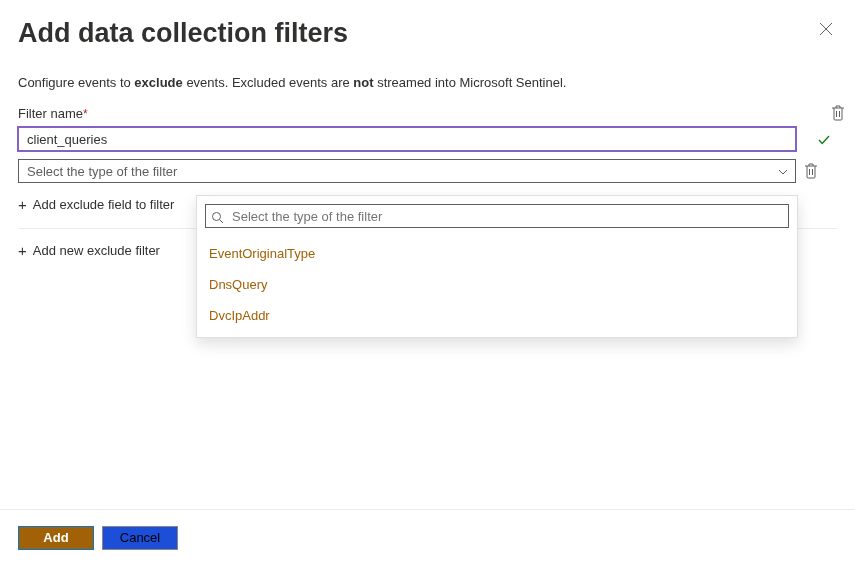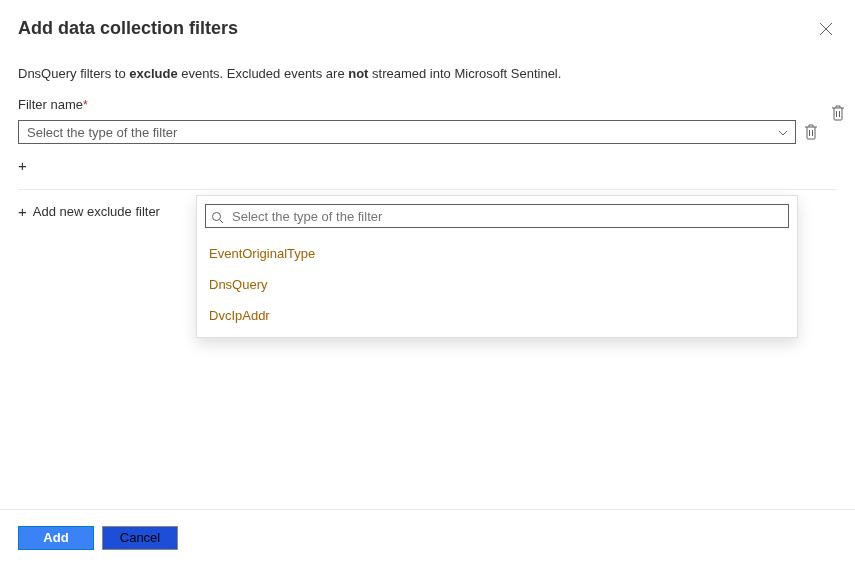--- a/index.html
+++ b/index.html
@@ -7,21 +7,21 @@
       font-family: "Segoe UI", -apple-system, BlinkMacSystemFont, sans-serif;
       font-size: 13px;
       color: #323130;
       width: 855px;
       height: 565px;
       position: relative;
       background: #fff;
     }
     .panel { padding: 18px 18px 0 18px; height: calc(100% - 65px); overflow: visible; }
     .header { display: flex; justify-content: space-between; align-items: flex-start; }
-    .header h1 { font-size: 18px; font-weight: 600; color: #323130; }
+    .header h1 { font-size: 27px; font-weight: 600; color: #323130; }
     .close-btn { cursor: pointer; padding: 4px; color: #605e5c; }
     .close-btn svg { display: block; }
     .description { margin-top: 26px; font-size: 13px; color: #323130; }
     .description b { font-weight: 700; }
     .label-row { margin-top: 16px; display: flex; align-items: center; gap: 0; }
     .label-row .req { color: #a4262c; font-size: 12px; }
     .delete-top { position: absolute; right: 10px; top: 104px; color: #605e5c; cursor: pointer; }
     .field-wrap { position: relative; margin-top: 6px; }
     .text-input {
       width: 778px;
@@ -108,74 +108,83 @@
       height: 24px;
       min-width: 76px;
       padding: 0 16px;
       font-size: 13px;
       font-family: inherit;
       border: 1px solid #8a8886;
       background: #1d4ed8;
       cursor: pointer;
     }
     .btn.primary {
-      background: #3b82f6;
+      background: #a16207;
       border-color: #0078d4;
       color: #fff;
       font-weight: 600;
     }
     svg { display: inline-block; vertical-align: middle; }
   </style>
 </head>
 <body>
 
 <div class="panel">
   <div class="header">
     <h1>Add data collection filters</h1>
     <span class="close-btn">
       <svg width="14" height="14" viewBox="0 0 14 14">
           <path d="M1 1 L13 13 M13 1 L1 13" stroke="currentColor" stroke-width="1"></path>
         </svg>
     </span>
   </div>
 
   <p class="description">
-    <span>DnsQuery filters to </span><b>exclude</b><span> events. Excluded events are </span><b>not</b><span> streamed into Microsoft Sentinel.</span>
+    <span>Configure events to </span><b>exclude</b><span> events. Excluded events are </span><b>not</b><span> streamed into Microsoft Sentinel.</span>
   </p>
 
   <span class="delete-top">
     <svg width="14" height="16" viewBox="0 0 14 16">
         <path d="M1 3h12 M5 3V1h4v2 M3 3v11a1 1 0 001 1h6a1 1 0 001-1V3 M5.5 6v6 M8.5 6v6" stroke="currentColor" stroke-width="1" fill="none"></path>
       </svg>
   </span>
 
   <div class="label-row">
     <span>Filter name</span>
     <span class="req">*</span>
   </div>
 
+  <div class="field-wrap">
+    <input class="text-input" type="text" value="client_queries" style="">
+    <span class="check-icon">
+      <svg width="14" height="14" viewBox="0 0 14 14">
+          <path d="M2 7l3.2 3.5L12 3" stroke="currentColor" stroke-width="1.3" fill="none"></path>
+        </svg>
+    </span>
+  </div>
 
   <div class="select-row">
     <div class="select-box">
       <span class="placeholder">Select the type of the filter</span>
       <span class="chevron">
         <svg width="12" height="12" viewBox="0 0 12 12">
             <path d="M2 4l4 4 4-4" stroke="currentColor" stroke-width="1" fill="none"></path>
           </svg>
       </span>
     </div>
     <span class="delete-inline">
       <svg width="14" height="16" viewBox="0 0 14 16">
           <path d="M1 3h12 M5 3V1h4v2 M3 3v11a1 1 0 001 1h6a1 1 0 001-1V3 M5.5 6v6 M8.5 6v6" stroke="currentColor" stroke-width="1" fill="none"></path>
         </svg>
     </span>
   </div>
 
   <div class="action-link">
     <span class="plus">+</span>
+    <span>Add exclude field to filter</span>
   </div>
 
   <hr class="sep">
 
   <div class="action-link">
     <span class="plus">+</span>
     <span>Add new exclude filter</span>
   </div>
 </div>
 

